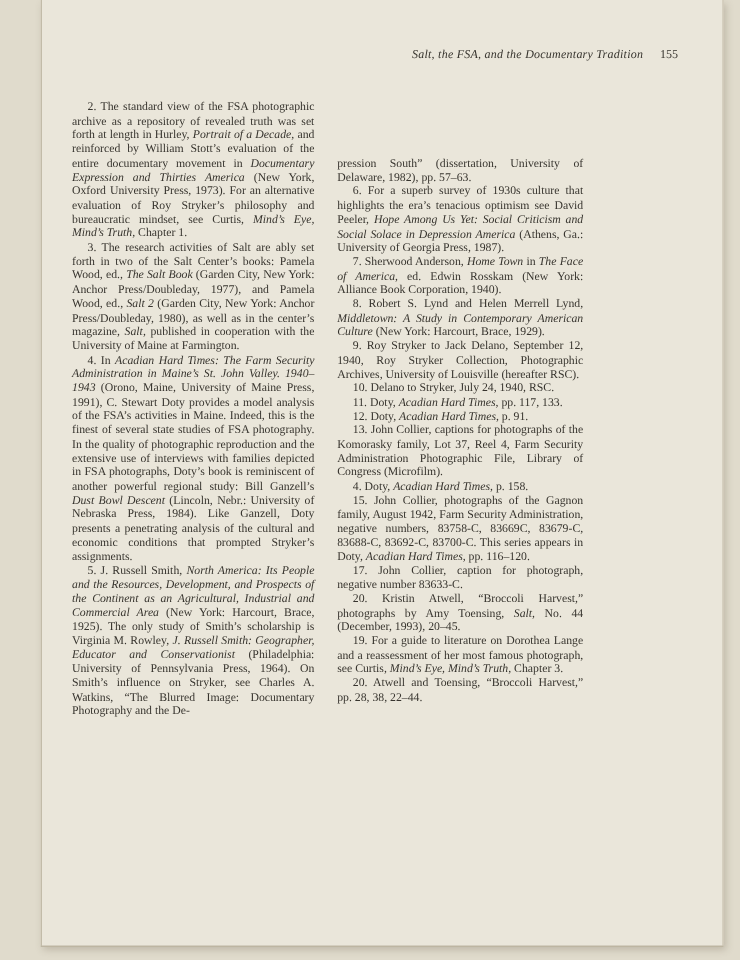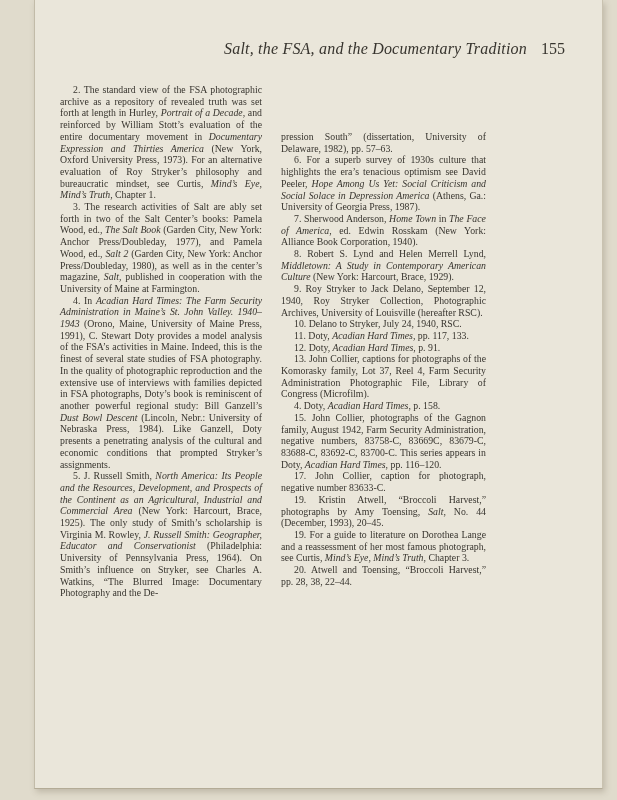--- a/index.html
+++ b/index.html
@@ -22,21 +22,21 @@
     border-right: 1px solid #c9c2b0;
     border-bottom: 1px solid #b3ab96;
     box-shadow: 2px 3px 6px rgba(90, 80, 60, 0.25);
   }
   .running-head {
     position: absolute;
     top: 40px;
     left: 25px;
     right: 37px;
     text-align: right;
-    font-size: 16px;
+    font-size: 10px;
     color: #37342e;
     white-space: nowrap;
   }
   .head-title {
     font-style: italic;
     letter-spacing: 0.2px;
   }
   .folio {
     margin-left: 14px;
     font-style: normal;
@@ -84,19 +84,19 @@
         <p class="note"><span>7. Sherwood Anderson, </span><em>Home Town</em><span> in </span><em>The Face of America</em><span>, ed. Edwin Rosskam (New York: Alliance Book Corporation, 1940).</span></p>
         <p class="note"><span>8. Robert S. Lynd and Helen Merrell Lynd, </span><em>Middletown: A Study in Contemporary American Culture</em><span> (New York: Harcourt, Brace, 1929).</span></p>
         <p class="note"><span>9. Roy Stryker to Jack Delano, September 12, 1940, Roy Stryker Collection, Photographic Archives, University of Louisville (hereafter RSC).</span></p>
         <p class="note"><span>10. Delano to Stryker, July 24, 1940, RSC.</span></p>
         <p class="note"><span>11. Doty, </span><em>Acadian Hard Times</em><span>, pp. 117, 133.</span></p>
         <p class="note"><span>12. Doty, </span><em>Acadian Hard Times</em><span>, p. 91.</span></p>
         <p class="note"><span>13. John Collier, captions for photographs of the Komorasky family, Lot 37, Reel 4, Farm Security Administration Photographic File, Library of Congress (Microfilm).</span></p>
         <p class="note"><span>4. Doty, </span><em>Acadian Hard Times</em><span>, p. 158.</span></p>
         <p class="note"><span>15. John Collier, photographs of the Gagnon family, August 1942, Farm Security Administration, negative numbers, 83758-C, 83669C, 83679-C, 83688-C, 83692-C, 83700-C. This series appears in Doty, </span><em>Acadian Hard Times</em><span>, pp. 116–120.</span></p>
         <p class="note"><span>17. John Collier, caption for photograph, negative number 83633-C.</span></p>
-        <p class="note"><span>19. Kristin Atwell, “Broccoli Harvest,” photographs by Amy Toensing, </span><em>Salt</em><span>, No. 44 (December, 1993), 20–45.</span></p>
+        <p class="note"><span>20. Kristin Atwell, “Broccoli Harvest,” photographs by Amy Toensing, </span><em>Salt</em><span>, No. 44 (December, 1993), 20–45.</span></p>
         <p class="note"><span>19. For a guide to literature on Dorothea Lange and a reassessment of her most famous photograph, see Curtis, </span><em>Mind’s Eye, Mind’s Truth</em><span>, Chapter 3.</span></p>
         <p class="note"><span>20. Atwell and Toensing, “Broccoli Harvest,” pp. 28, 38, 22–44.</span></p>
       </div>
   </div>
 
 </div>
 
 </body></html>

